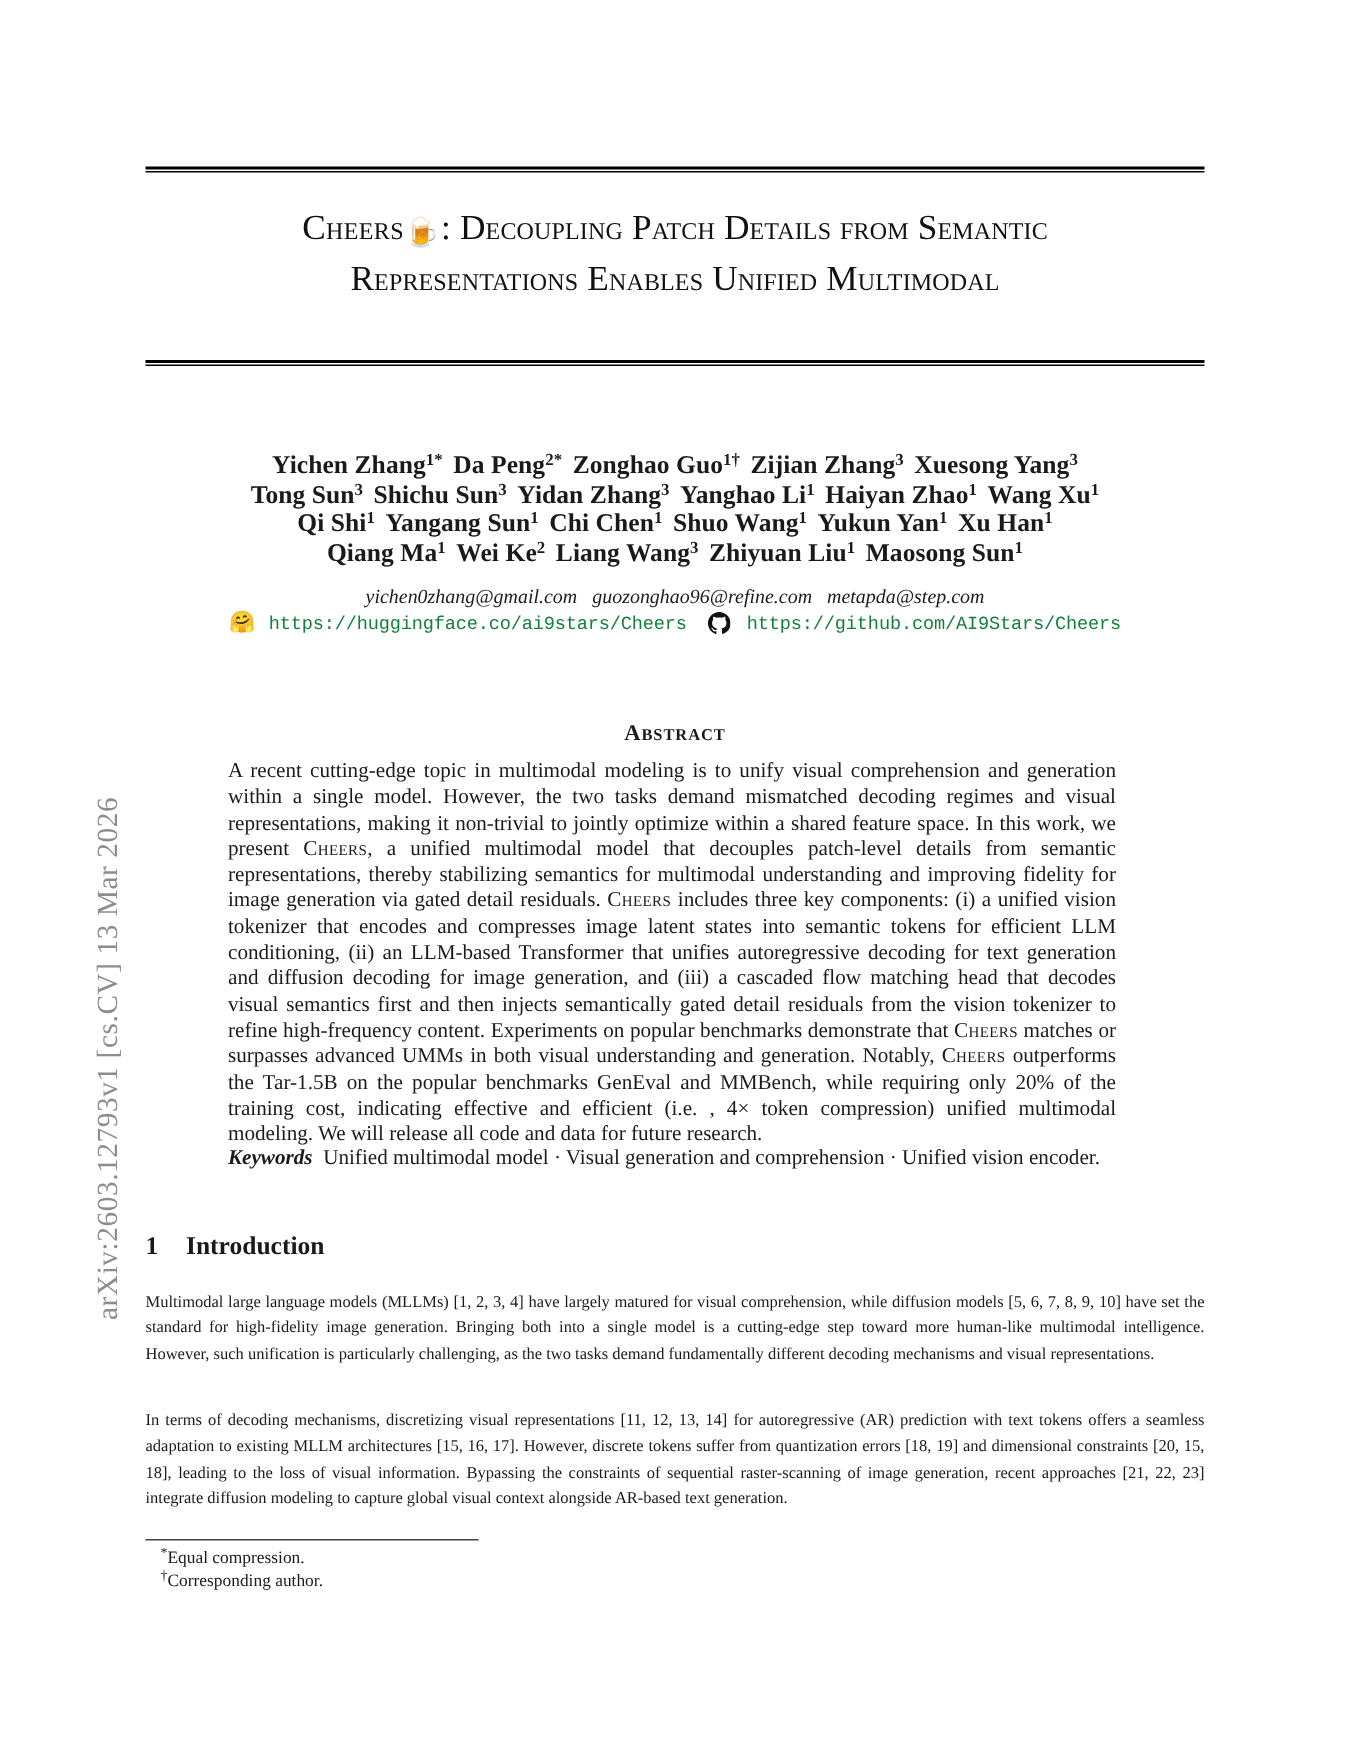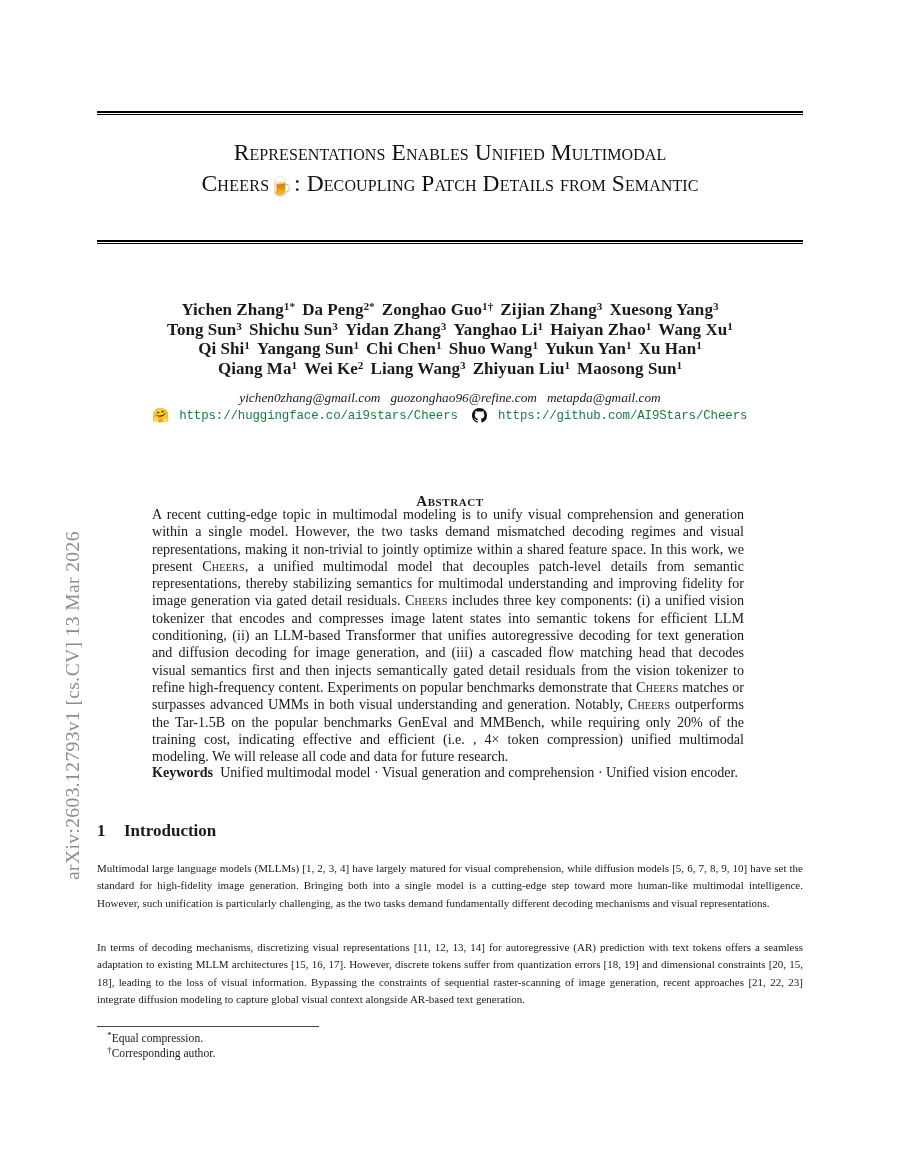--- a/index.html
+++ b/index.html
@@ -171,21 +171,20 @@
   .abstract-head {
     position: absolute;
     left: 14px;
     top: 481px;
     width: 678px;
     text-align: center;
     font-size: 15px;
     font-weight: bold;
     font-variant: small-caps;
     letter-spacing: 0.6px;
-    margin-top: 12px;
   }
   .abstract-body {
     position: absolute;
     left: 55px;
     top: 506px;
     width: 592px;
     font-size: 14.1px;
     line-height: 17.3px;
     text-align: justify;
     text-justify: inter-word;
@@ -195,21 +194,21 @@
 
   .keywords {
     position: absolute;
     left: 55px;
     top: 764px;
     width: 592px;
     font-size: 14.1px;
     line-height: 17.3px;
     text-align: left;
   }
-  .keywords b { font-weight: bold; }
+  .keywords b { font-weight: bold; font-style: italic; }
 
   
   .section-head {
     position: absolute;
     left: 0;
     top: 821px;
     width: 706px;
     font-size: 17px;
     font-weight: bold;
   }
@@ -251,33 +250,33 @@
 <div class="arxiv-stamp">
   <div class="stamp-text">arXiv:2603.12793v1  [cs.CV]  13 Mar 2026</div>
 </div>
 
 <div class="page">
 
   <div class="rule-top"></div>
   <div class="rule-bottom"></div>
 
   <div class="title-block">
+    <div class="title-line"><span class="sc">Cheers</span><span class="beer-emoji">🍺</span><span>: Decoupling Patch Details from Semantic</span></div>
     <div class="title-line">Representations Enables Unified Multimodal</div>
-    <div class="title-line"><span class="sc">Cheers</span><span class="beer-emoji">🍺</span><span>: Decoupling Patch Details from Semantic</span></div>
   </div>
 
   <div class="authors">
     <div class="author-line"><span>Yichen Zhang<sup>1*</sup></span><span class="sep"></span><span>Da Peng<sup>2*</sup></span><span class="sep"></span><span>Zonghao Guo<sup>1†</sup></span><span class="sep"></span><span>Zijian Zhang<sup>3</sup></span><span class="sep"></span><span>Xuesong Yang<sup>3</sup></span></div>
     <div class="author-line"><span>Tong Sun<sup>3</sup></span><span class="sep"></span><span>Shichu Sun<sup>3</sup></span><span class="sep"></span><span>Yidan Zhang<sup>3</sup></span><span class="sep"></span><span>Yanghao Li<sup>1</sup></span><span class="sep"></span><span>Haiyan Zhao<sup>1</sup></span><span class="sep"></span><span>Wang Xu<sup>1</sup></span></div>
     <div class="author-line"><span>Qi Shi<sup>1</sup></span><span class="sep"></span><span>Yangang Sun<sup>1</sup></span><span class="sep"></span><span>Chi Chen<sup>1</sup></span><span class="sep"></span><span>Shuo Wang<sup>1</sup></span><span class="sep"></span><span>Yukun Yan<sup>1</sup></span><span class="sep"></span><span>Xu Han<sup>1</sup></span></div>
     <div class="author-line"><span>Qiang Ma<sup>1</sup></span><span class="sep"></span><span>Wei Ke<sup>2</sup></span><span class="sep"></span><span>Liang Wang<sup>3</sup></span><span class="sep"></span><span>Zhiyuan Liu<sup>1</sup></span><span class="sep"></span><span>Maosong Sun<sup>1</sup></span></div>
   </div>
 
 
-  <div class="emails"><span>yichen0zhang@gmail.com</span><span class="gap"></span><span>guozonghao96@refine.com</span><span class="gap"></span><span>metapda@gmail.com</span></div>
+  <div class="emails"><span>yichen0zhang@gmail.com</span><span class="gap"></span><span>guozonghao96@refine.com</span><span class="gap"></span><span>metapda@step.com</span></div>
 
   <div class="links-row">
     <div class="link-item">
       <span class="hf-icon">🤗</span>
       <span class="link-url">https://huggingface.co/ai9stars/Cheers</span>
     </div>
     <div class="link-item">
       <span class="gh-icon">
         <svg width="15" height="15" viewBox="0 0 16 16" aria-hidden="true">
           <path fill="#111" d="M8 0C3.58 0 0 3.58 0 8c0 3.54 2.29 6.53 5.47 7.59.4.07.55-.17.55-.38 0-.19-.01-.82-.01-1.49-2.01.37-2.53-.49-2.69-.94-.09-.23-.48-.94-.82-1.13-.28-.15-.68-.52-.01-.53.63-.01 1.08.58 1.23.82.72 1.21 1.87.87 2.33.66.07-.52.28-.87.51-1.07-1.78-.2-3.64-.89-3.64-3.95 0-.87.31-1.59.82-2.15-.08-.2-.36-1.02.08-2.12 0 0 .67-.21 2.2.82.64-.18 1.32-.27 2-.27.68 0 1.36.09 2 .27 1.53-1.04 2.2-.82 2.2-.82.44 1.1.16 1.92.08 2.12.51.56.82 1.27.82 2.15 0 3.07-1.87 3.75-3.65 3.95.29.25.54.73.54 1.48 0 1.07-.01 1.93-.01 2.2 0 .21.15.46.55.38A8.01 8.01 0 0 0 16 8c0-4.42-3.58-8-8-8Z"></path>

